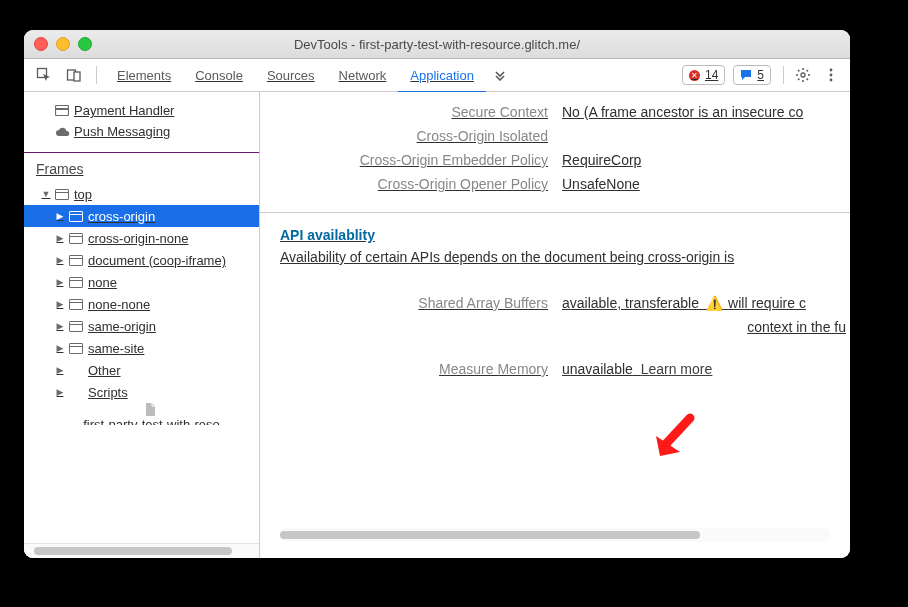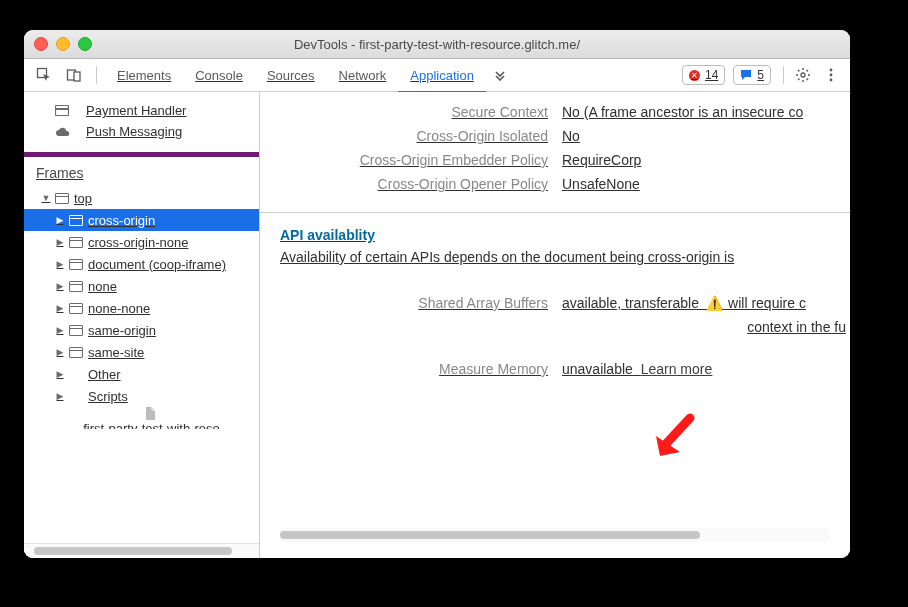--- a/index.html
+++ b/index.html
@@ -76,25 +76,25 @@
   .tool-sep2{width:1px;height:18px;background:#ccc;margin:0 4px;}
   .gear,.kebab{width:26px;display:flex;align-items:center;justify-content:center;color:#5a5a5a;}
   
   .body{flex:1;display:flex;min-height:0;}
   .sidebar{
     width:235px;border-right:1px solid #ccc;display:flex;flex-direction:column;
     background:#fff;position:relative;
   }
   .side-top{padding-top:8px;}
   .svc{
-    display:flex;align-items:center;gap:16px;padding:3px 0 3px 30px;color:#303030;font-size:13px;
+    display:flex;align-items:center;gap:4px;padding:3px 0 3px 30px;color:#303030;font-size:13px;
   }
   .svc .ic{width:16px;display:flex;justify-content:center;color:#6b6b6b;}
   .section-hdr{
-    border-top:5px solid #701a75;margin-top:10px;padding:8px 12px 4px 12px;color:#4a4a4a;font-size:14px;
+    border-top:1px solid #701a75;margin-top:10px;padding:8px 12px 4px 12px;color:#4a4a4a;font-size:14px;
   }
   .tree{padding:2px 0 8px 0;}
   .trow{
     display:flex;align-items:center;height:22px;font-size:13px;color:#303030;
     white-space:nowrap;overflow:hidden;
   }
   .trow .tw{width:12px;text-align:center;color:#6b6b6b;font-size:9px;flex:none;}
   .trow .ic{width:16px;margin:0 4px 0 2px;display:flex;align-items:center;justify-content:center;color:#6b6b6b;flex:none;}
   .trow.selected{background:#1a6fe8;color:#fff;}
   .trow.selected .tw,.trow.selected .ic{color:#fff;}
@@ -310,21 +310,20 @@
     </div>
 
     <div class="detail">
       <div class="props">
         <div class="prow">
           <div class="plabel">Secure Context</div>
           <div class="pval">No  (A frame ancestor is an insecure co</div>
         </div>
         <div class="prow">
           <div class="plabel">Cross-Origin Isolated</div>
-          <div class="pval">No</div>
         </div>
         <div class="prow">
           <div class="plabel">Cross-Origin Embedder Policy</div>
           <div class="pval">RequireCorp</div>
         </div>
         <div class="prow">
           <div class="plabel">Cross-Origin Opener Policy</div>
           <div class="pval">UnsafeNone</div>
         </div>
       </div>

